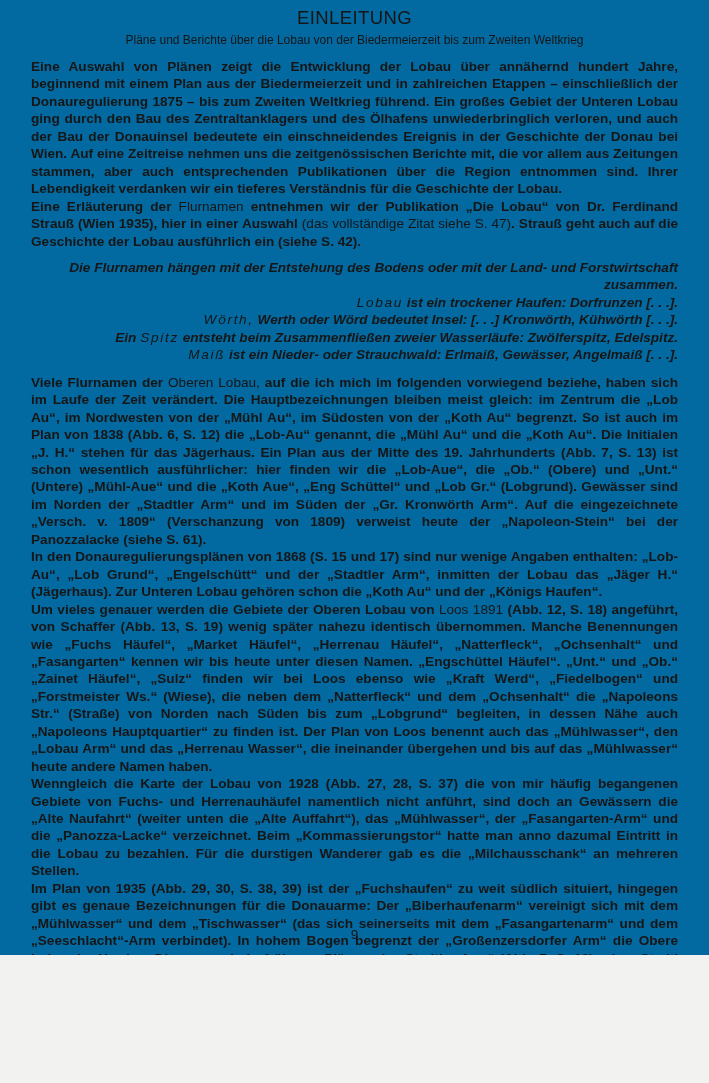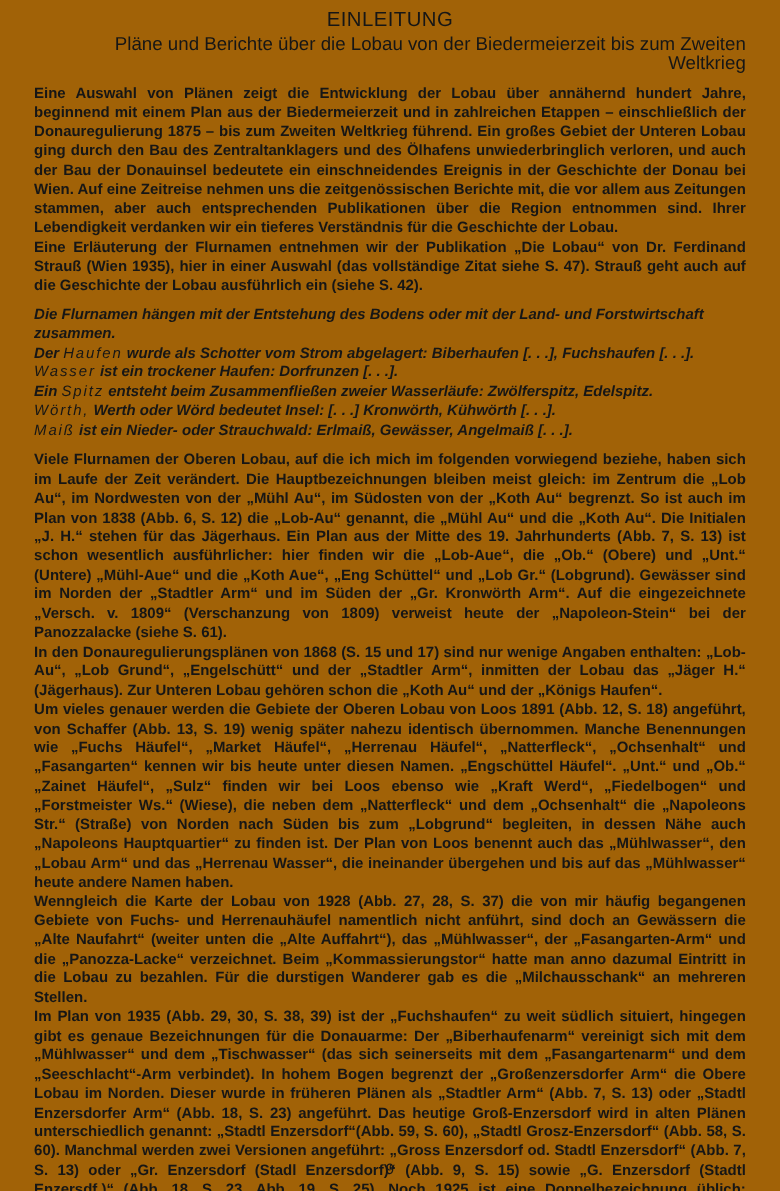--- a/index.html
+++ b/index.html
@@ -4,57 +4,57 @@
 <style>
   html, body { margin: 0; padding: 0; }
   body {
     width: 709px; height: 1083px;
     background: #f2f2f0;
     font-family: "Liberation Sans", sans-serif;
     color: #161616;
   }
   .sheet {
     position: relative;
-    width: 709px; height: 1083px;
-    background: #a16207;
+    width: 709px; height: 955px;
+    background: #0369a1;
     overflow: hidden;
     box-sizing: border-box;
     padding: 7px 31px 0 31px;
   }
   .doc-title {
     text-align: center;
     font-size: 18.5px;
     font-weight: normal;
     letter-spacing: 0.4px;
     margin: 0;
     line-height: 22px;
   }
   .doc-subtitle {
-    text-align: right;
-    font-size: 17px;
+    text-align: center;
+    font-size: 12px;
     font-weight: normal;
     margin: 2px 0 9px 0;
     line-height: 18px;
   }
   .para {
     margin: 0;
     font-size: 13.6px;
     line-height: 17.45px;
     text-align: justify;
     hyphens: none;
   }
   .flurnamen-block {
     margin: 9px 0 10px 0;
   }
   .flurnamen-block .para {
     font-style: italic;
-    text-align: left;
+    text-align: right;
   }
   .seg-normal { font-weight: bold; }
-  .seg-bold { font-weight: bold; }
+  .seg-bold { font-weight: normal; }
   .seg-spaced { letter-spacing: 1.7px; }
   .page-number {
     position: absolute;
     left: 0; right: 0;
     bottom: 13px;
     text-align: center;
     font-size: 13.6px;
   }
 </style>
 </head>
@@ -64,24 +64,23 @@
   <h1 class="doc-title">EINLEITUNG</h1>
   <h2 class="doc-subtitle">Pläne und Berichte über die Lobau von der Biedermeierzeit bis zum Zweiten Weltkrieg</h2>
 
   <div>
       <p class="para"><span class="seg-normal">Eine Auswahl von Plänen zeigt die Entwicklung der Lobau über annähernd hundert Jahre, beginnend mit einem Plan aus der Biedermeierzeit und in zahlreichen Etappen – einschließlich der Donauregulierung 1875 – bis zum Zweiten Weltkrieg führend. Ein großes Gebiet der Unteren Lobau ging durch den Bau des Zentraltanklagers und des Ölhafens unwiederbringlich verloren, und auch der Bau der Donauinsel bedeutete ein einschneidendes Ereignis in der Geschichte der Donau bei Wien. Auf eine Zeitreise nehmen uns die zeitgenössischen Berichte mit, die vor allem aus Zeitungen stammen, aber auch entsprechenden Publikationen über die Region entnommen sind. Ihrer Lebendigkeit verdanken wir ein tieferes Verständnis für die Geschichte der Lobau.</span></p>
       <p class="para"><span class="seg-normal">Eine Erläuterung der </span><span class="seg-bold">Flurnamen</span><span class="seg-normal"> entnehmen wir der Publikation „Die Lobau“ von Dr. Ferdinand Strauß (Wien 1935), hier in einer Auswahl </span><span class="seg-bold">(das vollständige Zitat siehe S. 47)</span><span class="seg-normal">. Strauß geht auch auf die Geschichte der Lobau ausführlich ein (siehe S. 42).</span></p>
     </div>
 
   <div class="flurnamen-block">
       <p class="para"><span class="seg-normal">Die Flurnamen hängen mit der Entstehung des Bodens oder mit der Land- und Forstwirtschaft zusammen.</span></p>
-      <p class="para"><span class="seg-normal">Der </span><span class="seg-spaced">Haufen</span><span class="seg-normal"> wurde als Schotter vom Strom abgelagert: Biberhaufen [. . .], Fuchshaufen [. . .].</span></p>
-      <p class="para"><span class="seg-spaced">Wasser</span><span class="seg-normal"> ist ein trockener Haufen: Dorfrunzen [. . .].</span></p>
+      <p class="para"><span class="seg-spaced">Lobau</span><span class="seg-normal"> ist ein trockener Haufen: Dorfrunzen [. . .].</span></p>
+      <p class="para"><span class="seg-spaced">Wörth,</span><span class="seg-normal"> Werth oder Wörd bedeutet Insel:  [. . .] Kronwörth, Kühwörth  [. . .].</span></p>
       <p class="para"><span class="seg-normal">Ein </span><span class="seg-spaced">Spitz</span><span class="seg-normal"> entsteht beim Zusammenfließen zweier Wasserläufe: Zwölferspitz, Edelspitz.</span></p>
-      <p class="para"><span class="seg-spaced">Wörth,</span><span class="seg-normal"> Werth oder Wörd bedeutet Insel:  [. . .] Kronwörth, Kühwörth  [. . .].</span></p>
       <p class="para"><span class="seg-spaced">Maiß</span><span class="seg-normal"> ist ein Nieder- oder Strauchwald: Erlmaiß, Gewässer, Angelmaiß [. . .].</span></p>
     </div>
 
   <div>
       <p class="para"><span class="seg-normal">Viele Flurnamen der </span><span class="seg-bold">Oberen Lobau,</span><span class="seg-normal"> auf die ich mich im folgenden vorwiegend beziehe, haben sich im Laufe der Zeit verändert. Die Hauptbezeichnungen bleiben meist gleich: im Zentrum die „Lob Au“, im Nordwesten von der „Mühl Au“, im Südosten von der „Koth Au“ begrenzt. So ist auch im Plan von 1838 (Abb. 6, S. 12) die „Lob-Au“ genannt, die „Mühl Au“ und die „Koth Au“. Die Initialen „J. H.“ stehen für das Jägerhaus. Ein Plan aus der Mitte des 19. Jahrhunderts (Abb. 7, S. 13) ist schon wesentlich ausführlicher: hier finden wir die „Lob-Aue“, die „Ob.“ (Obere) und „Unt.“ (Untere) „Mühl-Aue“ und die „Koth Aue“, „Eng Schüttel“ und „Lob Gr.“ (Lobgrund). Gewässer sind im Norden der „Stadtler Arm“ und im Süden der „Gr. Kronwörth Arm“. Auf die eingezeichnete „Versch. v. 1809“ (Verschanzung von 1809) verweist heute der „Napoleon-Stein“ bei der Panozzalacke (siehe S. 61).</span></p>
       <p class="para"><span class="seg-normal">In den Donauregulierungsplänen von 1868 (S. 15 und 17) sind nur wenige Angaben enthalten: „Lob-Au“, „Lob Grund“, „Engelschütt“ und der „Stadtler Arm“, inmitten der Lobau das „Jäger H.“ (Jägerhaus). Zur Unteren Lobau gehören schon die „Koth Au“ und der „Königs Haufen“.</span></p>
       <p class="para"><span class="seg-normal">Um vieles genauer werden die Gebiete der Oberen Lobau von </span><span class="seg-bold">Loos 1891</span><span class="seg-normal"> (Abb. 12, S. 18) angeführt, von Schaffer (Abb. 13, S. 19) wenig später nahezu identisch übernommen. Manche Benennungen wie „Fuchs Häufel“, „Market Häufel“, „Herrenau Häufel“, „Natterfleck“, „Ochsenhalt“ und „Fasangarten“ kennen wir bis heute unter diesen Namen. „Engschüttel Häufel“. „Unt.“ und „Ob.“ „Zainet Häufel“, „Sulz“ finden wir bei Loos ebenso wie „Kraft Werd“, „Fiedelbogen“ und „Forstmeister Ws.“ (Wiese), die neben dem „Natterfleck“ und dem „Ochsenhalt“ die „Napoleons Str.“ (Straße) von Norden nach Süden bis zum „Lobgrund“ begleiten, in dessen Nähe auch „Napoleons Hauptquartier“ zu finden ist. Der Plan von Loos benennt auch das „Mühlwasser“, den „Lobau Arm“ und das „Herrenau Wasser“, die ineinander übergehen und bis auf das „Mühlwasser“ heute andere Namen haben.</span></p>
       <p class="para"><span class="seg-normal">Wenngleich die Karte der Lobau von 1928 (Abb. 27, 28, S. 37) die von mir häufig begangenen Gebiete von Fuchs- und Herrenauhäufel namentlich nicht anführt, sind doch an Gewässern die „Alte Naufahrt“ (weiter unten die „Alte Auffahrt“), das „Mühlwasser“, der „Fasangarten-Arm“ und die „Panozza-Lacke“ verzeichnet. Beim „Kommassierungstor“ hatte man anno dazumal Eintritt in die Lobau zu bezahlen. Für die durstigen Wanderer gab es die  „Milchausschank“ an mehreren Stellen.</span></p>
       <p class="para"><span class="seg-normal">Im Plan von 1935 (Abb. 29, 30, S. 38, 39) ist der „Fuchshaufen“ zu weit südlich situiert, hingegen gibt es genaue Bezeichnungen für die Donauarme: Der „Biberhaufenarm“ vereinigt sich mit dem „Mühlwasser“ und dem „Tischwasser“ (das sich seinerseits mit dem „Fasangartenarm“ und dem „Seeschlacht“-Arm verbindet). In hohem Bogen begrenzt der „Großenzersdorfer Arm“ die Obere Lobau im Norden. Dieser wurde in früheren Plänen als „Stadtler Arm“ (Abb. 7, S. 13) oder „Stadtl Enzersdorfer Arm“ (Abb. 18, S. 23) angeführt. Das heutige Groß-Enzersdorf wird in alten Plänen unterschiedlich genannt: „Stadtl Enzersdorf“(Abb. 59, S. 60), „Stadtl Grosz-Enzersdorf“ (Abb. 58, S. 60). Manchmal werden zwei Versionen angeführt: „Gross Enzersdorf od. Stadtl Enzersdorf“ (Abb. 7, S. 13) oder „Gr. Enzersdorf (Stadl Enzersdorf)“ (Abb. 9, S. 15) sowie „G. Enzersdorf (Stadtl Enzersdf.)“ (Abb. 18, S. 23, Abb. 19, S. 25). Noch 1925 ist eine Doppelbezeichnung üblich: „Groszenzersdorf (Stadl Enzersdorf)“ (Abb. 24, S. 33). Dementsprechend hieß der heute sogenannte „Großenzersdorfer Arm“ viel früher auch „Stadtler Arm“. Ehemals war neben der Bezeichnung „Stadt“ oder „Markt“ auch jene von „Stadtl“ üblich (von „Stadtel“ = Kleinstadt).</span></p>
     </div>

